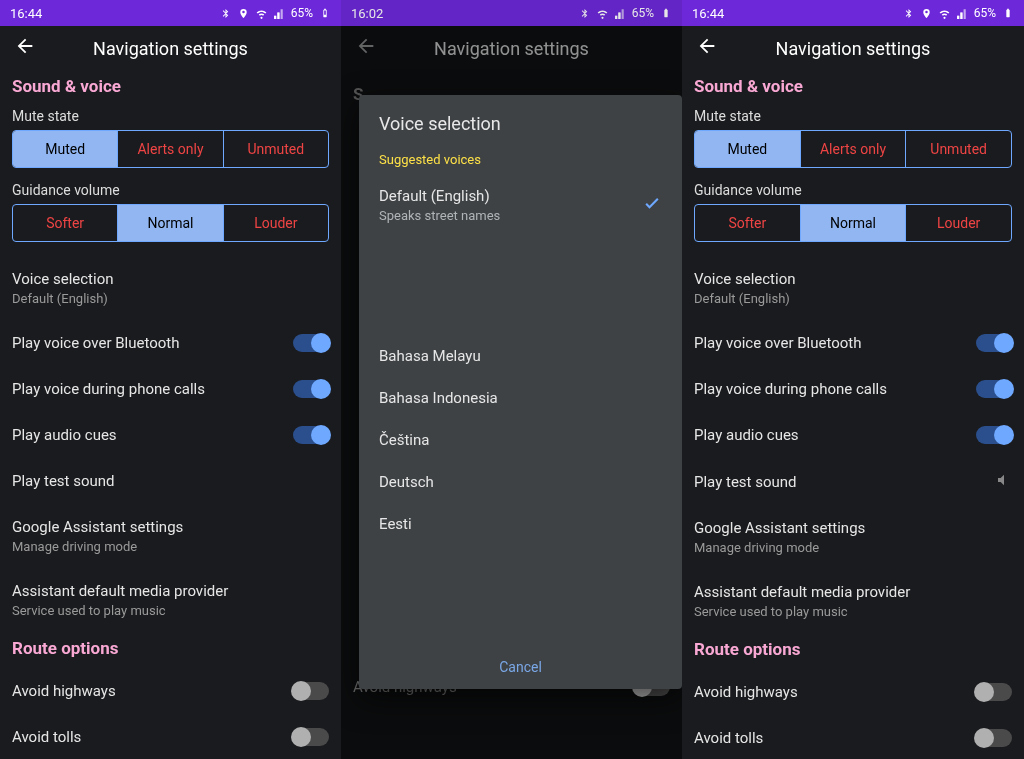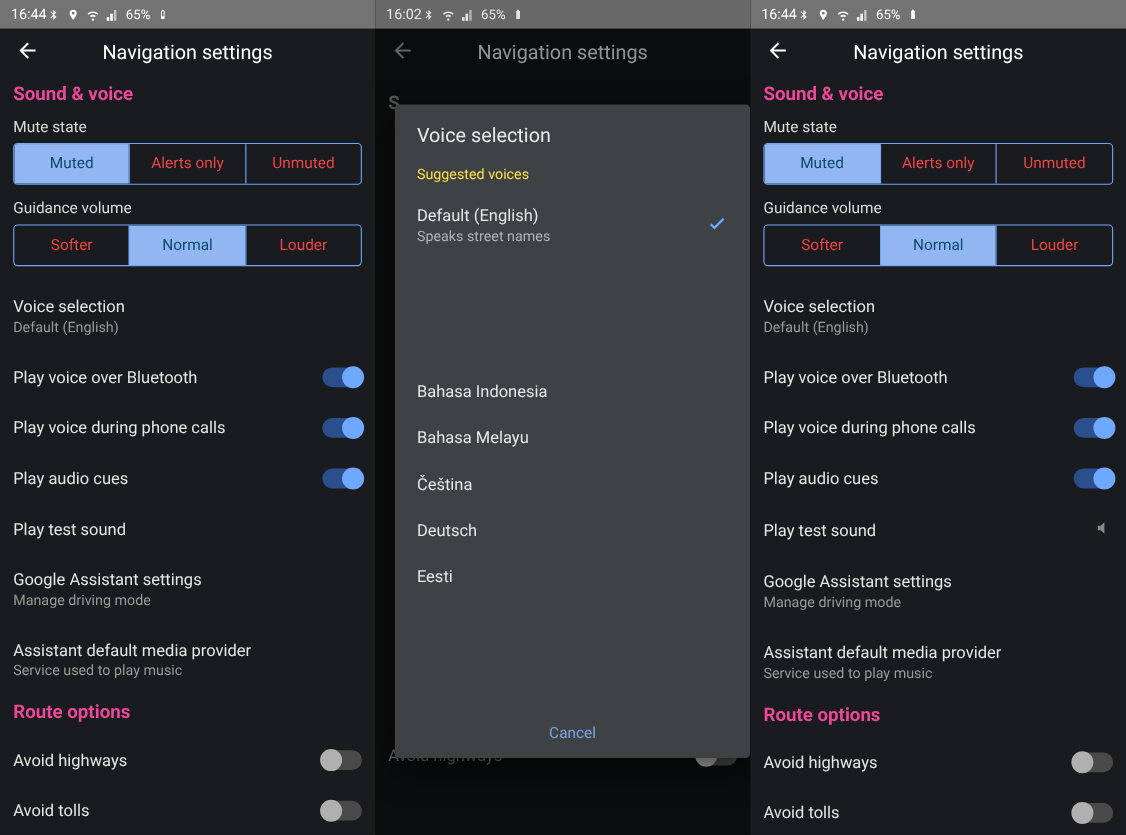--- a/index.html
+++ b/index.html
@@ -3,37 +3,37 @@
 <meta charset="utf-8">
 <style>
   * { margin: 0; padding: 0; box-sizing: border-box; font-family: Roboto, 'Segoe UI', Arial, sans-serif; }
   html, body { background: #000; }
   .viewport { width: 1024px; height: 759px; background: #000; display: flex; overflow: hidden; position: relative; }
   .phone { position: relative; height: 759px; overflow: hidden; color: #e0e0e0; }
   .p1 { width: 341px; background: #1a1b1e; }
   .p2 { width: 341px; background: #1a1b1e; }
   .p3 { width: 342px; background: #1a1b1e; }
   
-  .status-bar { height: 26px; display: flex; align-items: center; padding: 0 10px; color: #fff; font-size: 13px; background: #737373; }
+  .status-bar { height: 26px; display: flex; align-items: center; justify-content: space-between; padding: 0 10px; color: #fff; font-size: 13px; background: #6d28d9; }
   .status-right { display: flex; align-items: center; gap: 5px; font-size: 12px; }
   .icon-sm { width: 13px; height: 13px; display: inline-flex; align-items: center; justify-content: center; }
   
   .app-header { height: 44px; display: flex; align-items: center; justify-content: center; position: relative; color: #fff; }
   .back-arrow { position: absolute; left: 14px; top: 50%; transform: translateY(-50%); }
   .header-title { font-size: 18px; font-weight: 400; }
   
   .content { padding: 0 12px; }
-  .section-title { font-size: 17px; font-weight: 700; color: #ec4899; margin-top: 6px; margin-bottom: 10px; }
+  .section-title { font-size: 17px; font-weight: 700; color: #f9a8d4; margin-top: 6px; margin-bottom: 10px; }
   .section-title.truncated { height: 22px; overflow: hidden; }
   .label { font-size: 14px; color: #ddd; margin-bottom: 6px; }
   
   .seg { display: flex; border: 1px solid #6ea8ff; border-radius: 4px; overflow: hidden; margin-bottom: 14px; }
   .seg .opt { flex: 1; text-align: center; padding: 10px 0; font-size: 14px; color: #ef4444; border-left: 1px solid #6ea8ff; cursor: pointer; }
   .seg .opt:first-child { border-left: none; }
-  .seg .opt.active { background: #91b6f2; color: #0c4a6e; }
+  .seg .opt.active { background: #91b6f2; color: #000000; }
   
   .item { padding: 14px 0; display: flex; align-items: center; justify-content: space-between; }
   .item .texts { display: flex; flex-direction: column; gap: 3px; }
   .item .primary { font-size: 15px; color: #e6e6e6; }
   .item .secondary { font-size: 13px; color: #9a9a9a; }
   
   .toggle { width: 36px; height: 18px; border-radius: 18px; position: relative; }
   .toggle.on { background: #2b4f8c; }
   .toggle.off { background: #4a4a4a; }
   .toggle .knob { position: absolute; width: 20px; height: 20px; border-radius: 50%; top: -1px; }
@@ -243,24 +243,24 @@
         </div>
         <div class="check">
           <svg viewBox="0 0 24 24" width="20" height="20" fill="none" stroke="#6ea8ff" stroke-width="2.5">
               <path d="M5 13l4 4 10-10"></path>
             </svg>
         </div>
       </div>
       <div class="dlg-spacer"></div>
       <div class="dlg-list">
         <div class="dlg-item">
+            <div class="primary">Bahasa Melayu</div>
+          </div>
+        <div class="dlg-item">
             <div class="primary">Bahasa Indonesia</div>
-          </div>
-        <div class="dlg-item">
-            <div class="primary">Bahasa Melayu</div>
           </div>
         <div class="dlg-item">
             <div class="primary">Čeština</div>
           </div>
         <div class="dlg-item">
             <div class="primary">Deutsch</div>
           </div>
         <div class="dlg-item">
             <div class="primary">Eesti</div>
           </div>

